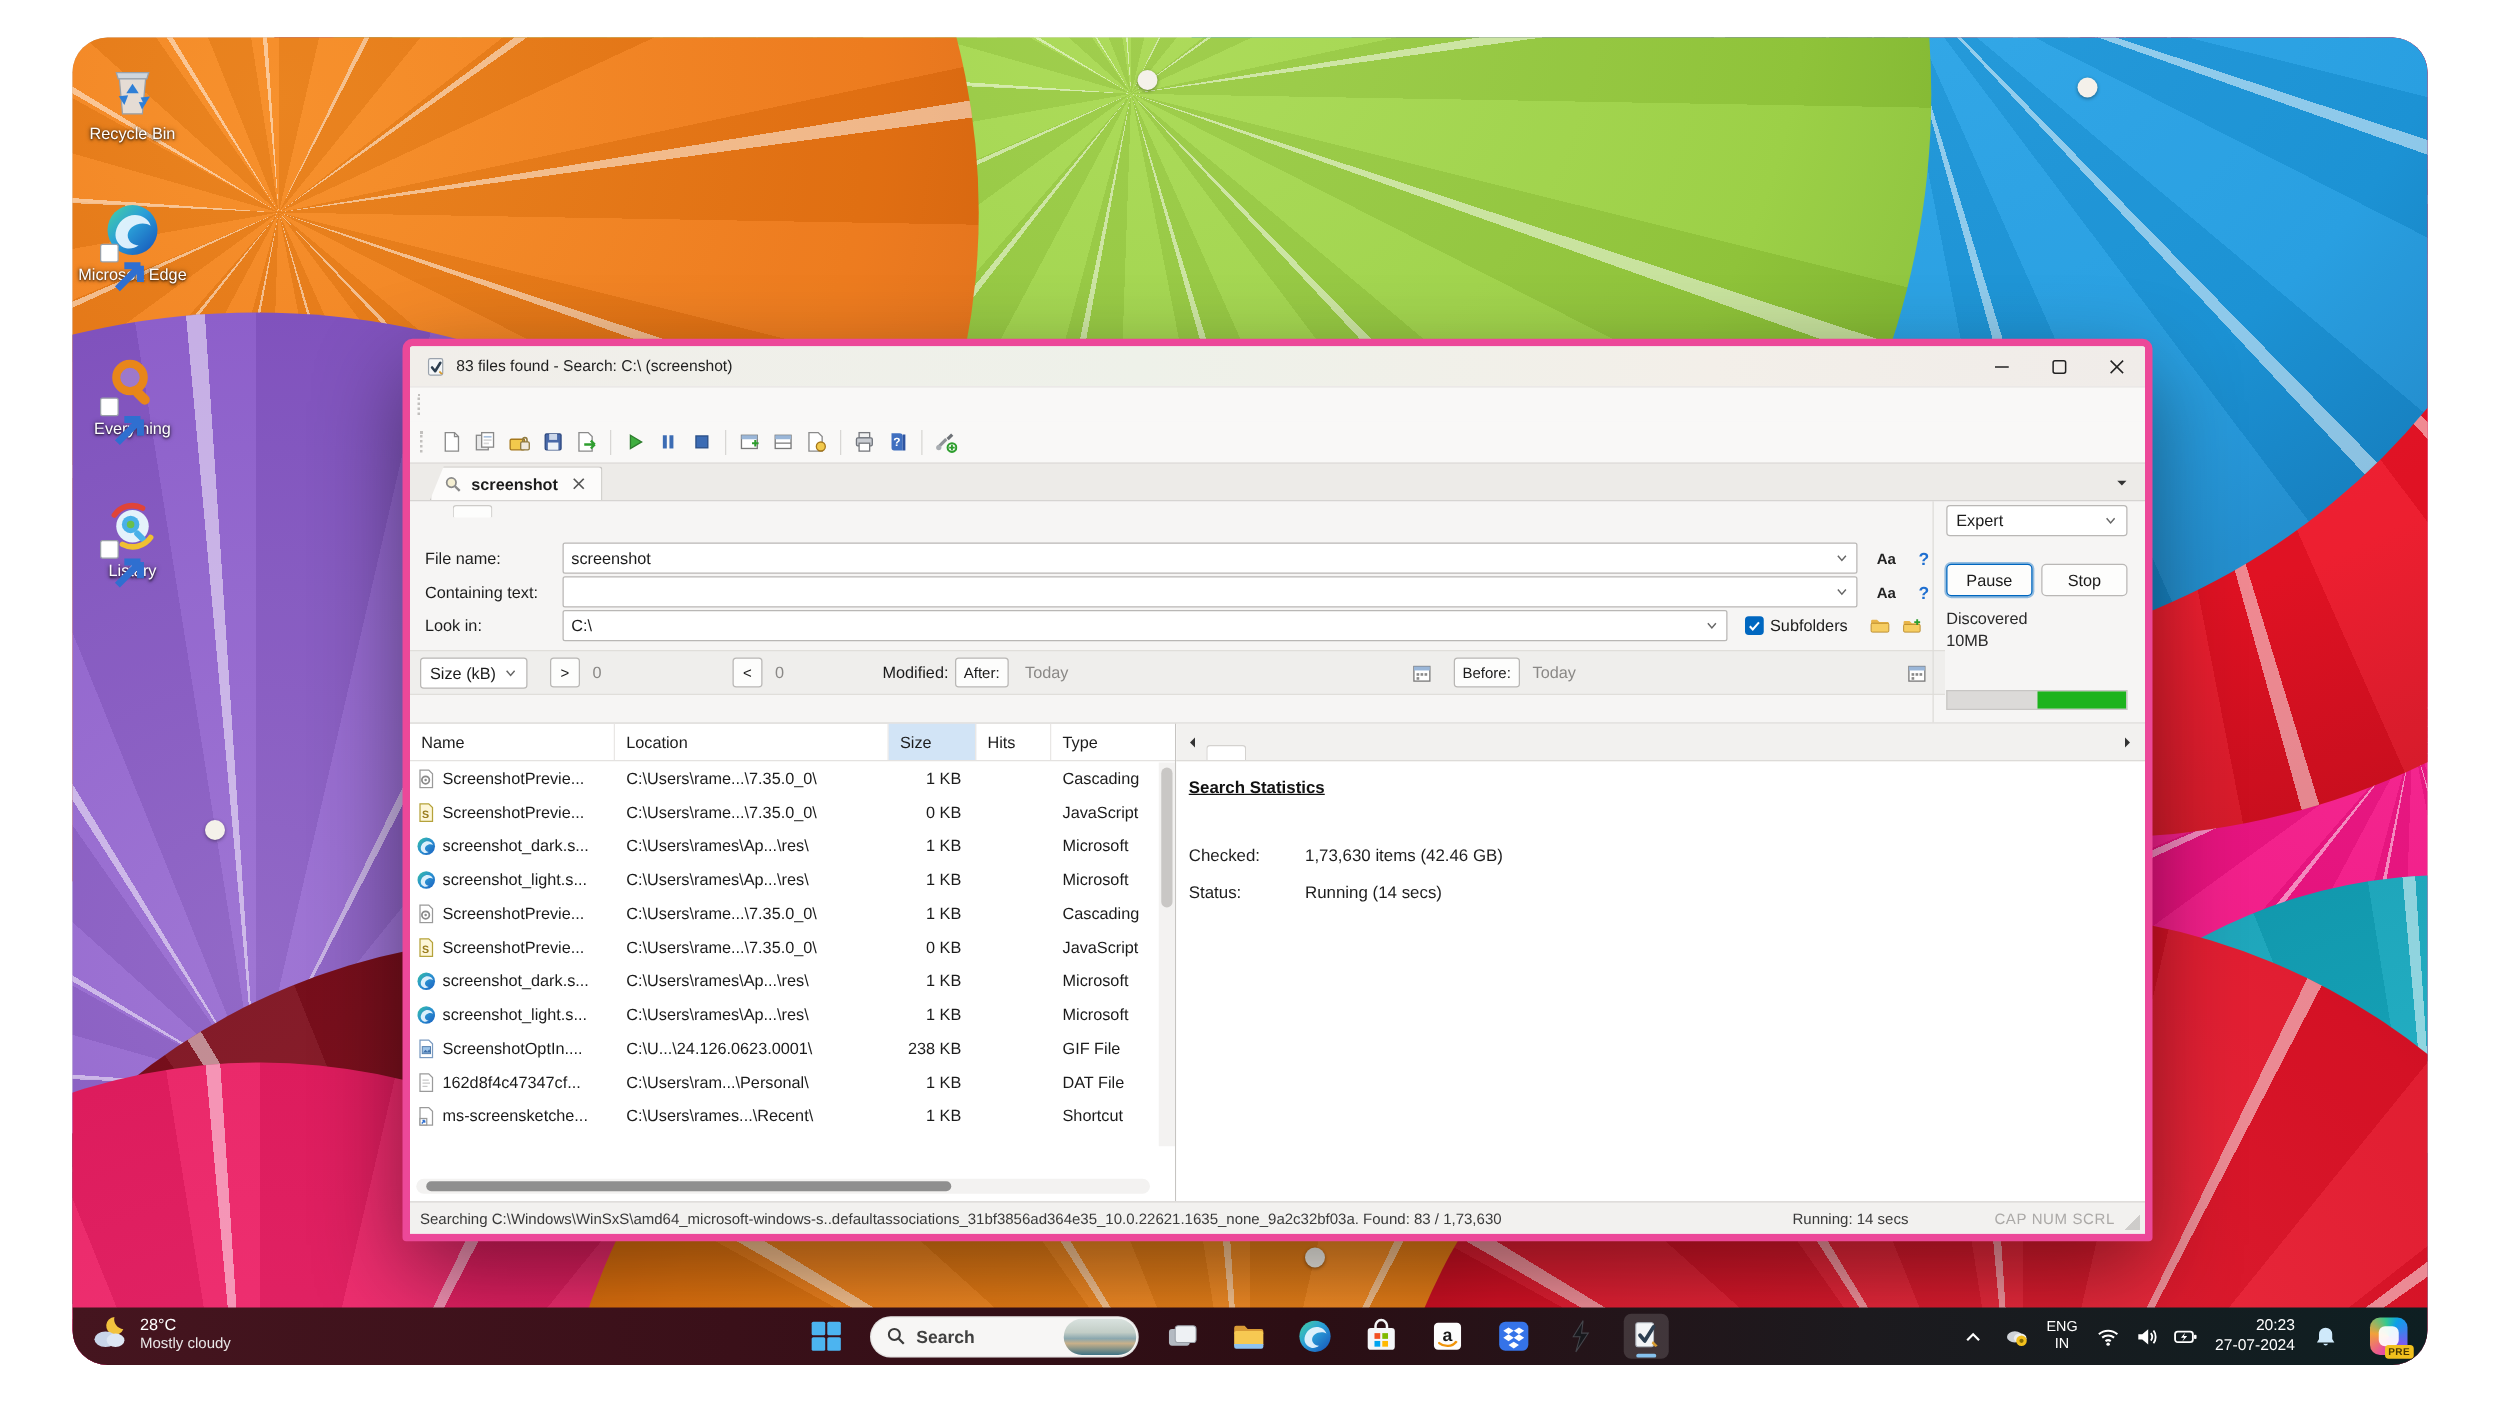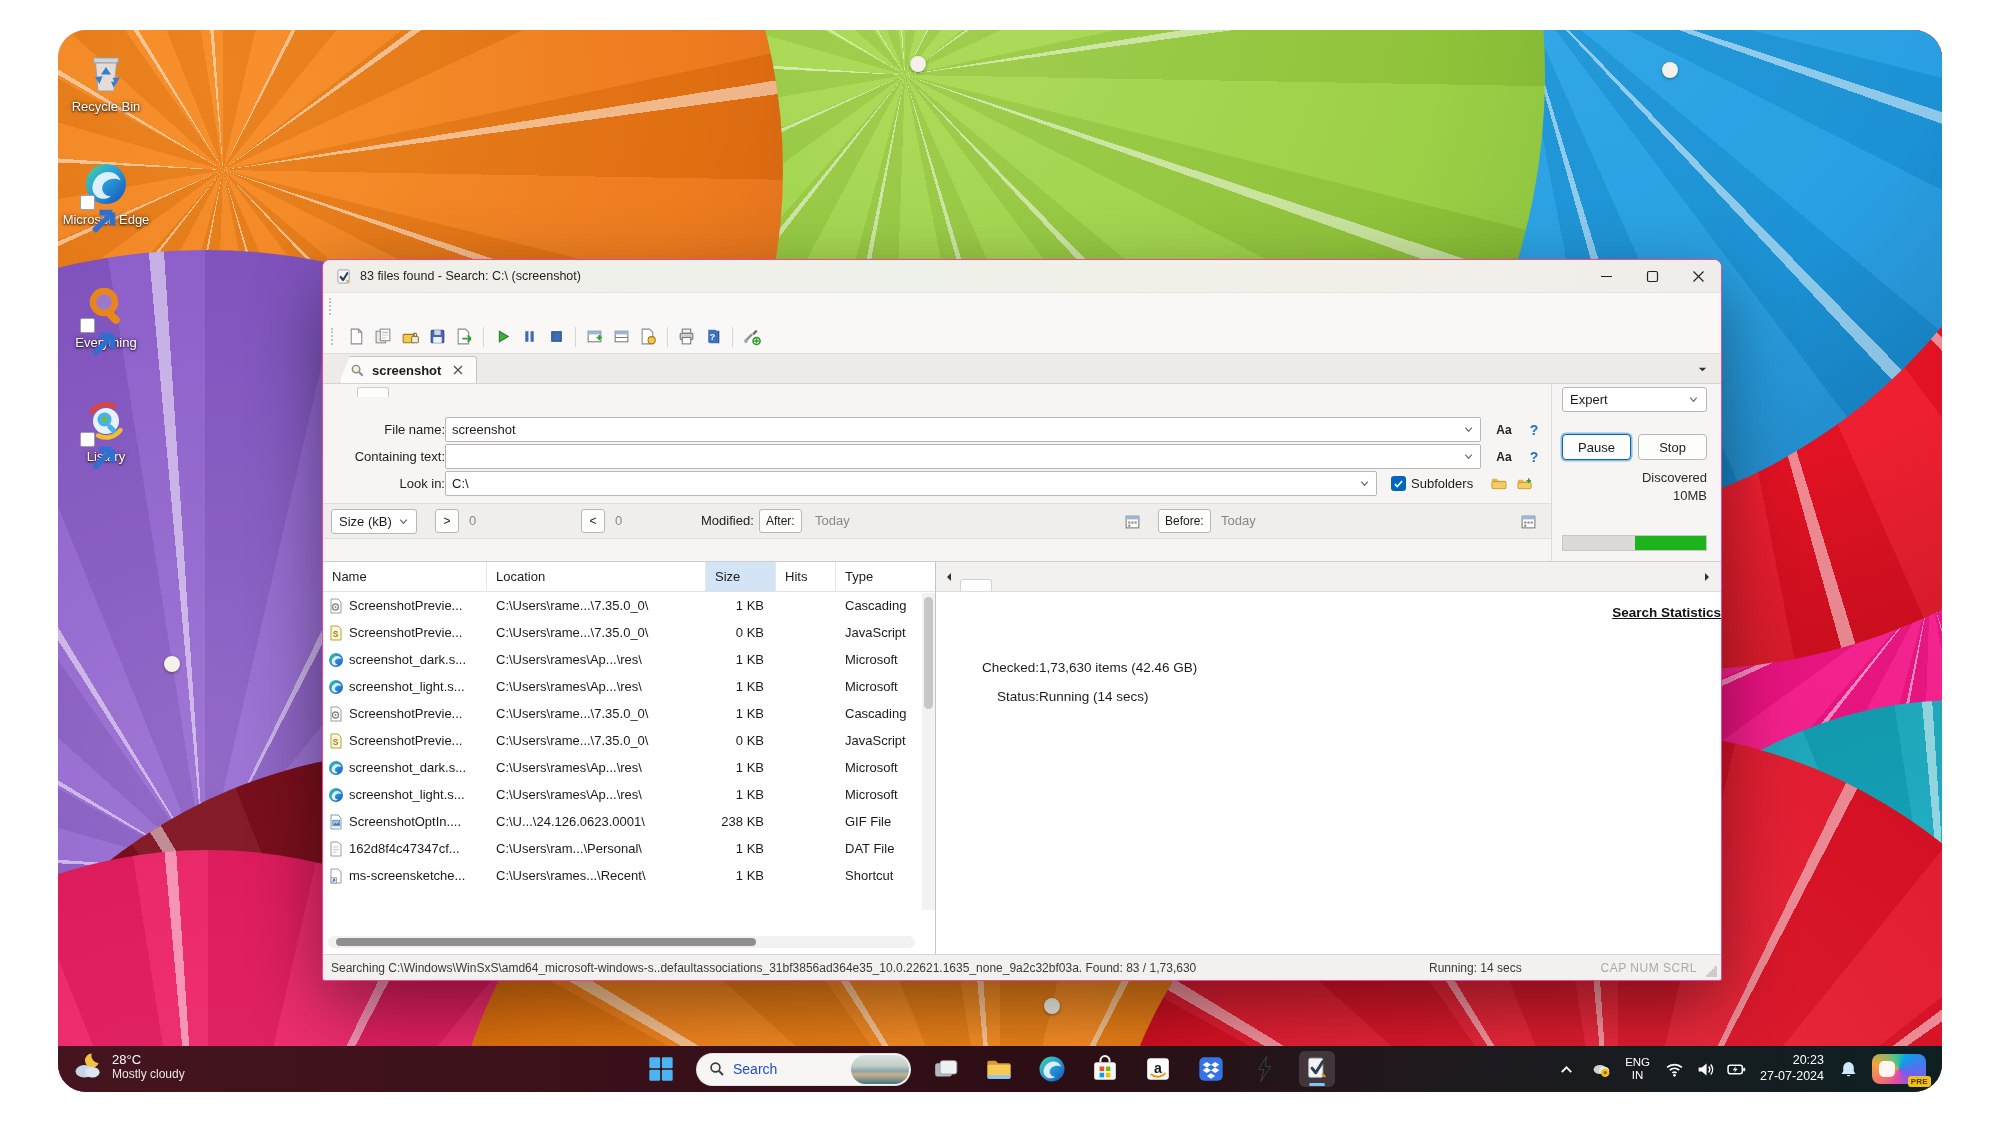--- a/index.html
+++ b/index.html
@@ -48,23 +48,23 @@
   .desk-icon{position:absolute;left:0;width:96px;text-align:center;cursor:default;}
   .desk-icon .dicon{width:48px;height:48px;margin:0 auto;position:relative;}
   .desk-icon .dicon svg{width:48px;height:48px;}
   .desk-icon .dlabel{margin-top:4px;font-size:13px;color:#fff;line-height:1.25;
     text-shadow:0 1px 2px rgba(0,0,0,.85),0 0 4px rgba(0,0,0,.6);}
   .shortcut-badge{position:absolute;left:-2px;bottom:-2px;width:15px;height:15px;background:#fff;
     border:1px solid #9aa0a8;border-radius:2px;}
   .shortcut-badge svg{width:13px;height:13px;display:block;}
 
   
-  .window{position:absolute;left:264px;top:229px;width:1400px;height:722px;background:#f6f5f4;
-    border:1px solid #ec4899;border-radius:8px 8px 3px 3px;overflow:hidden;font-size:13px;color:#1b1b1b;
-    box-shadow:0 26px 70px rgba(0,0,0,.42);text-align:right;}
+  .window{position:absolute;left:264px;top:241px;width:1400px;height:722px;background:#f6f5f4;
+    border:6px solid #ec4899;border-radius:8px 8px 3px 3px;overflow:hidden;font-size:13px;color:#1b1b1b;
+    box-shadow:0 26px 70px rgba(0,0,0,.42);}
   .titlebar{height:32px;display:flex;align-items:center;
     background:linear-gradient(90deg,#f1eeea,#eef1e9 42%,#f3efe9 75%,#f0ece9);}
   .titlebar .app-ico{width:17px;height:17px;margin:0 8px 0 12px;}
   .titlebar .ttl{font-size:12.5px;color:#1f1f1f;}
   .cap-btns{margin-left:auto;display:flex;height:100%;}
   .cap-btn{width:46px;height:100%;display:grid;place-items:center;}
   .cap-btn svg{width:13px;height:13px;}
   .menubar{height:28px;display:flex;align-items:center;background:#f9f8f7;border-top:1px solid #e6e4e2;}
   .gripper{width:5px;height:17px;margin:0 7px 0 6px;border-left:2px dotted #c2c0be;}
   .menu-item{padding:2px 11px;color:#222;}
@@ -165,30 +165,30 @@
   .wcond{font-size:12px;color:#e9e7e7;}
   .tk-center{position:absolute;left:585px;top:5px;display:flex;gap:17px;align-items:center;height:36px;}
   .tk{width:36px;height:36px;display:grid;place-items:center;border-radius:6px;position:relative;}
   .tk svg{width:30px;height:30px;}
   .tk.active{background:rgba(255,255,255,.14);}
   .tk.active::after{content:"";position:absolute;bottom:1px;left:50%;transform:translateX(-50%);
     width:16px;height:3px;border-radius:2px;background:var(--tb-underline);}
   .search-pill{width:215px;height:33px;border-radius:17px;background:#f7f6f5;display:flex;
     align-items:center;padding:0 2px 0 13px;gap:8px;box-shadow:inset 0 0 0 1px rgba(0,0,0,.08);}
   .search-pill .sic{width:16px;height:16px;}
-  .search-pill .stx{font-size:14px;color:#1d4ed8;flex:1;}
+  .search-pill .stx{font-size:14px;color:#404040;flex:1;font-weight:bold;}
   .pill-img{width:58px;height:29px;border-radius:15px;
     background:linear-gradient(180deg,#d9e2df 0%,#c2cdc6 38%,#8aa7ae 55%,#c8b08a 68%,#3f7486 100%);}
   .tk-tray{position:absolute;right:16px;top:0;height:46px;display:flex;align-items:center;gap:13px;color:#fff;}
   .tray-ic{width:22px;height:22px;display:grid;place-items:center;}
   .tray-ic svg{width:19px;height:19px;}
   .lang{font-size:11.5px;line-height:1.15;text-align:center;}
   .clock{font-size:12.5px;line-height:1.25;text-align:right;}
-  .copilot{width:54px;height:30px;border-radius:8px;position:relative;
-    background:conic-gradient(from 30deg,#0aa0e8,#7a5af0 90deg,#e84ca0 170deg,#f2a13a 250deg,#35c98e 320deg,#0aa0e8);}
+  .copilot{width:30px;height:30px;border-radius:8px;position:relative;
+    background:conic-gradient(from 30deg,#0aa0e8,#7a5af0 90deg,#e84ca0 170deg,#f2a13a 250deg,#35c98e 320deg,#0aa0e8);margin-left:12px;}
   .copilot::before{content:"";position:absolute;left:7px;top:7px;width:16px;height:16px;border-radius:5px;
     background:rgba(255,255,255,.92);}
   .copilot .pre{position:absolute;right:-5px;bottom:-3px;background:var(--badge);color:#4a3800;
     font-size:8px;font-weight:bold;padding:1px 3px;border-radius:3px;letter-spacing:.3px;}
 </style>
 </head>
 <body>
 
 <div class="canvas">
   <div class="desktop">

